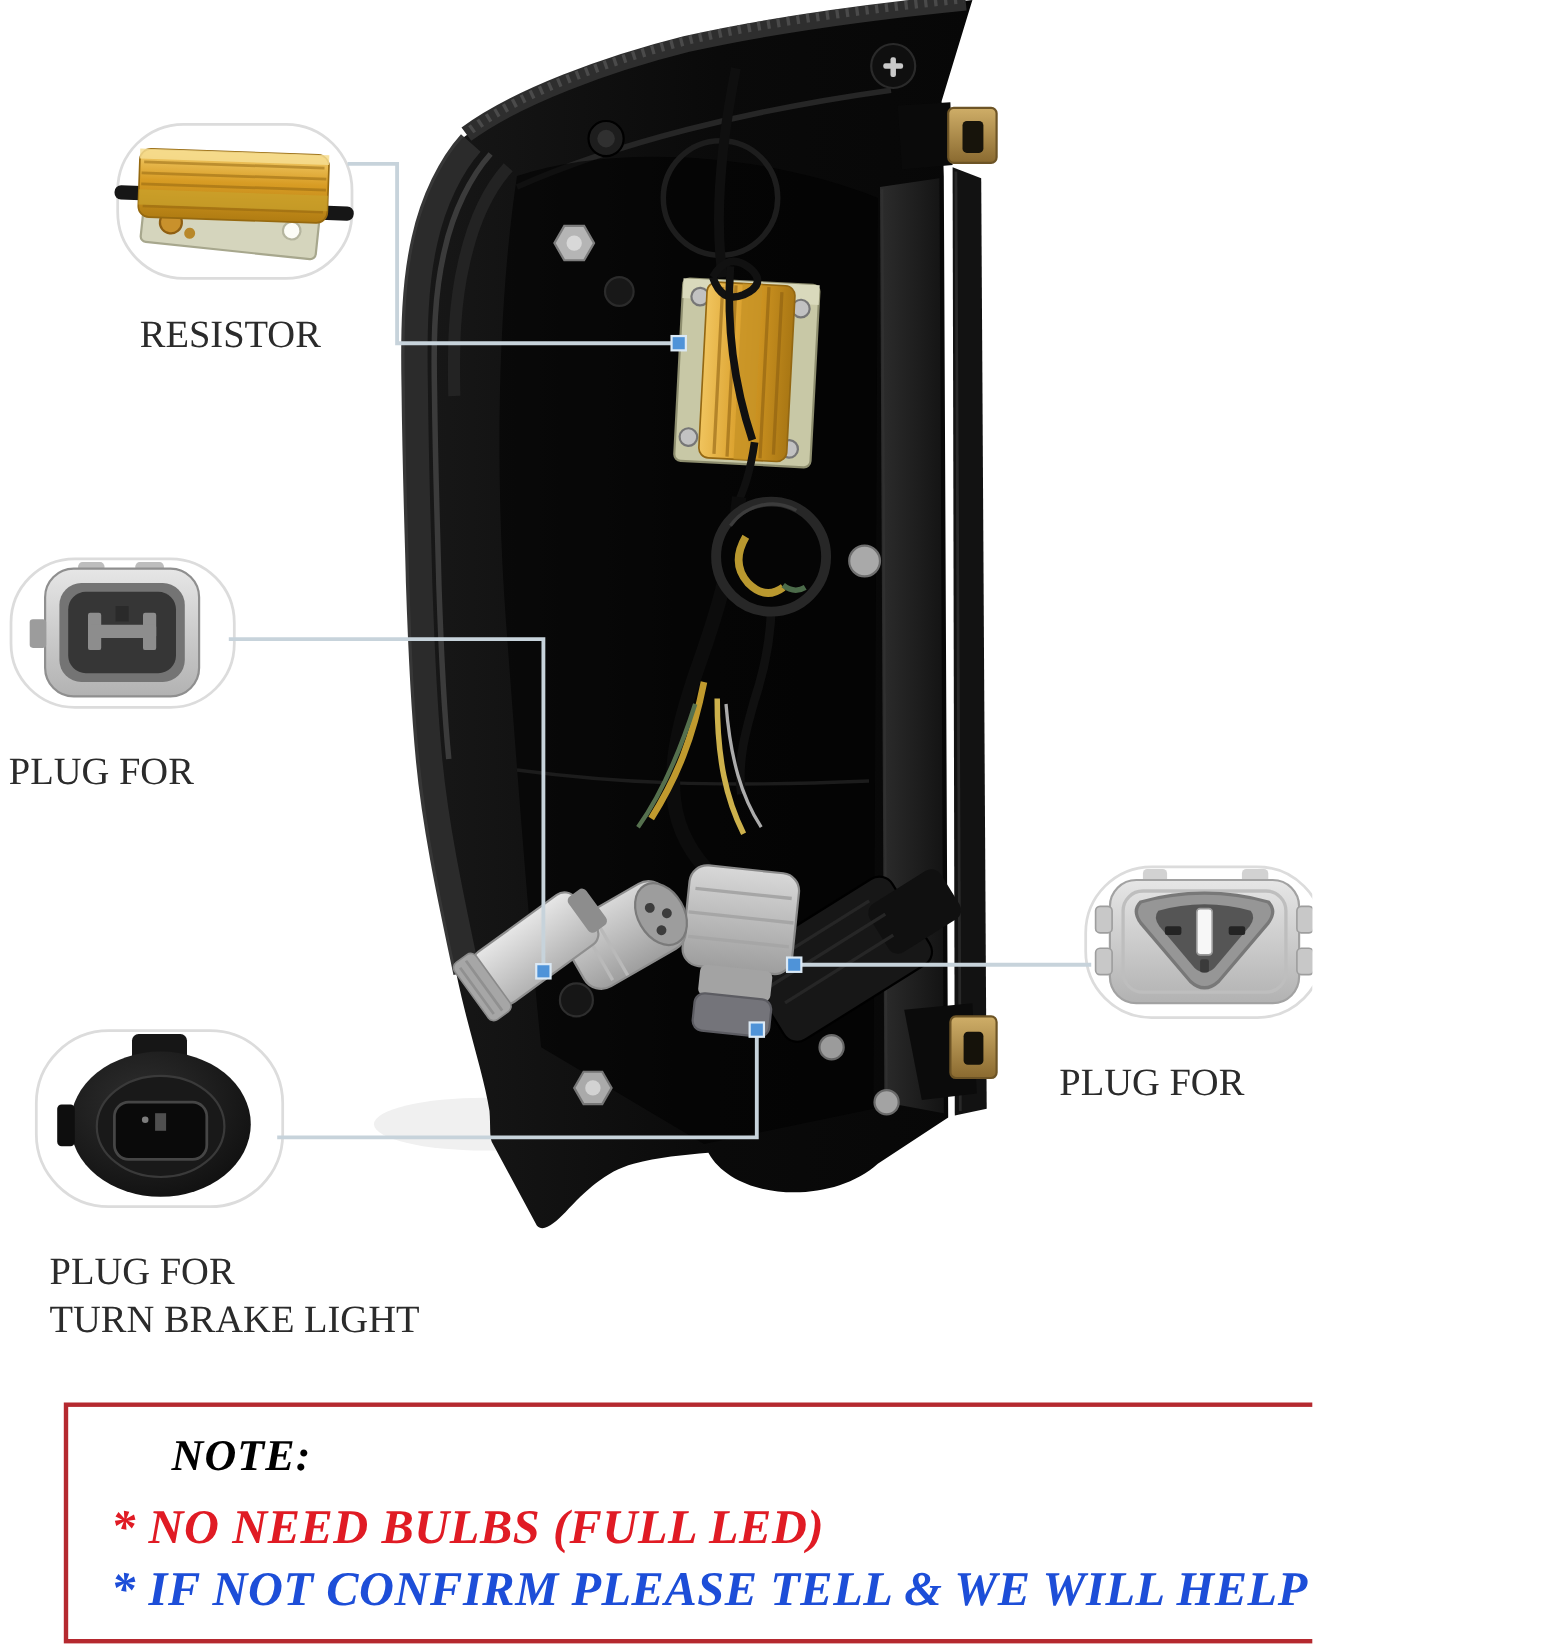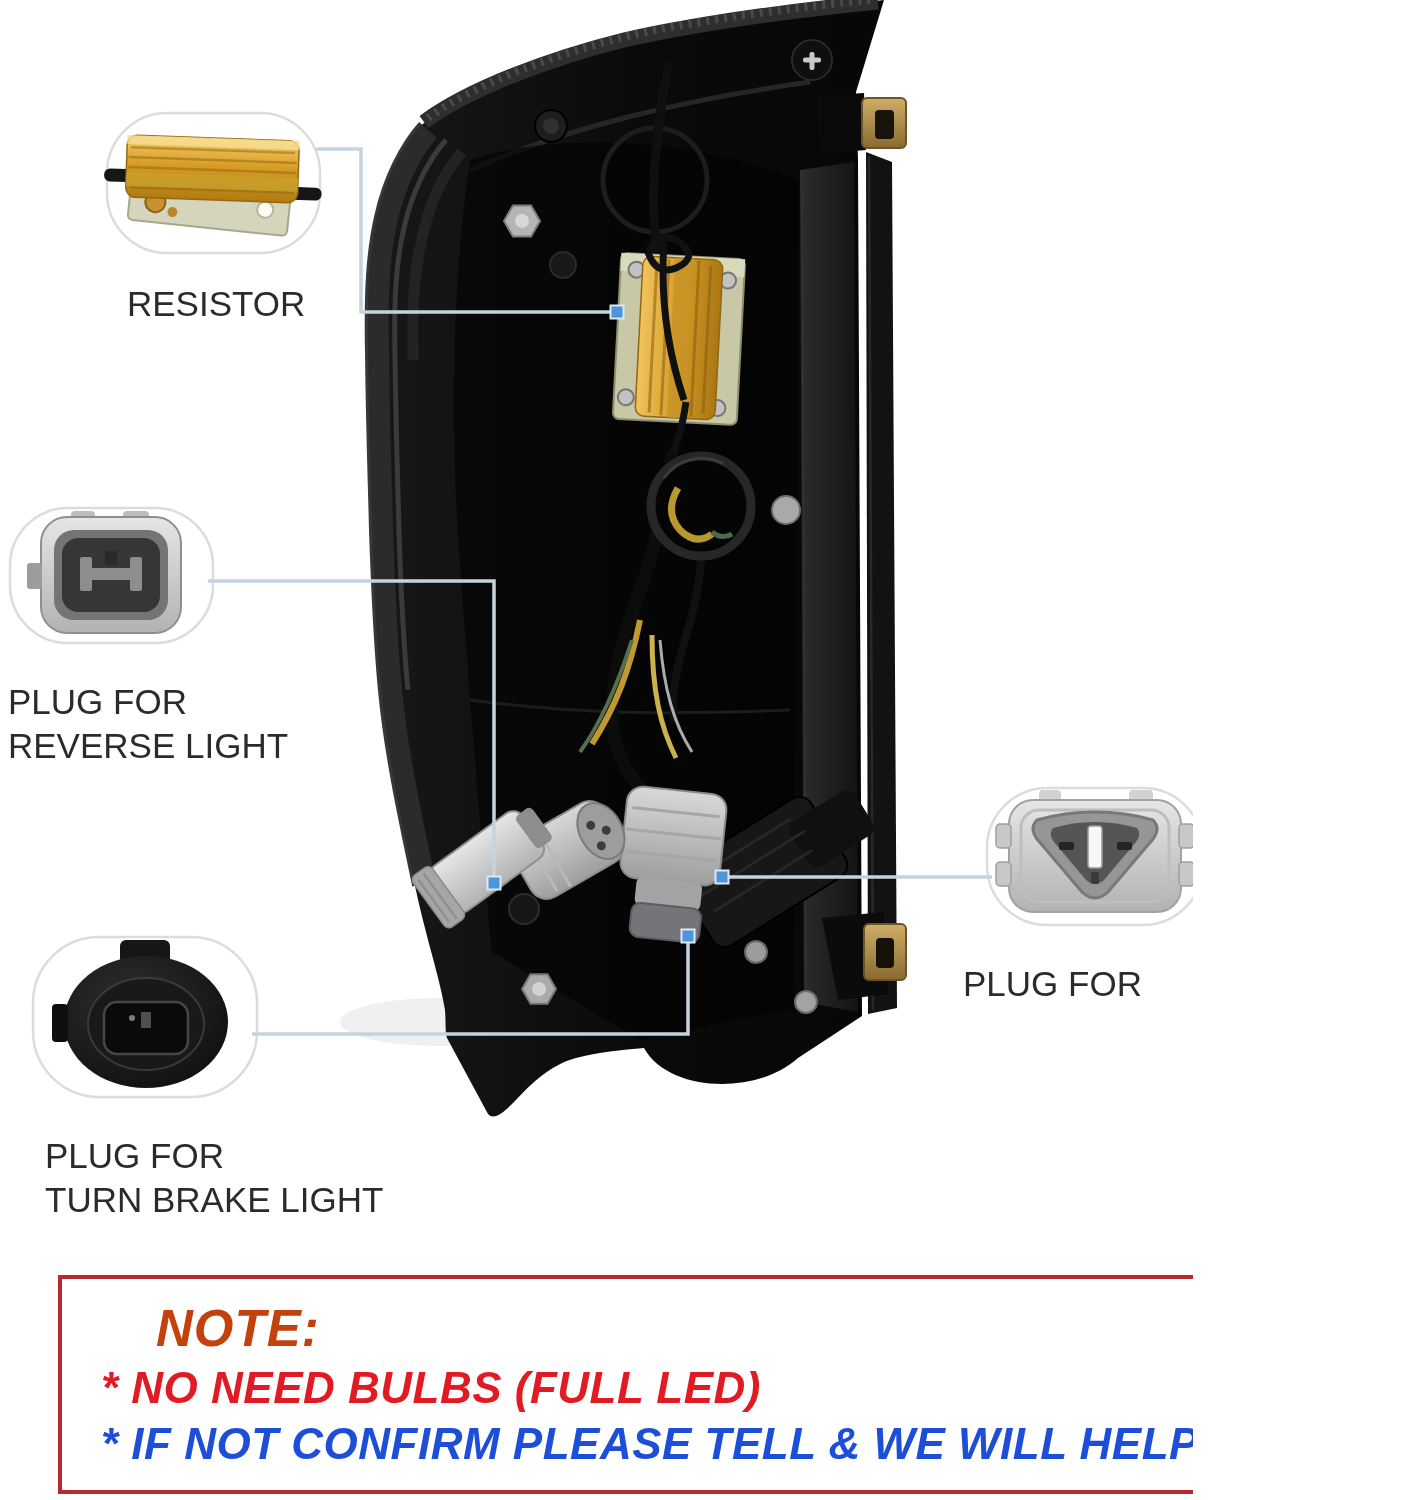--- a/index.html
+++ b/index.html
@@ -1,32 +1,32 @@
 <!DOCTYPE html>
 <html><head>
 <meta charset="utf-8">
 <style>
   html,body{margin:0;padding:0;background:#fff;}
   .canvas{
     position:relative;width:1193px;height:1500px;background:#ffffff;
-    overflow:hidden;font-family:Liberation Sans, sans-serif;
+    overflow:hidden;font-family:Liberation Serif, serif;
   }
   svg.art{position:absolute;left:0;top:0;}
   .callout-label{
     position:absolute;font-size:35px;line-height:44px;color:#2b2b2b;
     white-space:nowrap;letter-spacing:0px;
   }
   .lbl-line{display:block;}
   .note-box{
     position:absolute;left:58px;top:1275px;width:1247px;height:219px;
     border:4px solid #b5292f;box-sizing:border-box;background:#fff;
   }
   .note-title{
-    position:absolute;left:94px;top:20px;font-size:51px;font-weight:bold;
-    font-style:italic;color:#c2410c;letter-spacing:1px;white-space:nowrap;
+    position:absolute;left:94px;top:20px;font-size:40px;font-weight:bold;
+    font-style:italic;color:#000000;letter-spacing:1px;white-space:nowrap;
   }
   .note-line{
     position:absolute;font-size:44px;font-weight:bold;font-style:italic;
     letter-spacing:0.5px;white-space:nowrap;margin-left:16px;
   }
   .note-red{color:#e01b24;}
   .note-blue{color:#1d4ed8;}
   #note-b1{left:23px;top:84px;}
   #note-b2{left:23px;top:140px;}
 </style>
@@ -275,21 +275,20 @@
       <rect x="715.5" y="870.5" width="13" height="13"></rect>
     </g>
   </svg>
 
   <div class="callout-label" style="left:127px;top:282px;">
     <span class="lbl-line">RESISTOR</span>
   </div>
 
   <div class="callout-label" style="left:8px;top:680px;">
     <span class="lbl-line">PLUG FOR</span>
-    <span class="lbl-line">REVERSE LIGHT</span>
   </div>
 
   <div class="callout-label" style="left:45px;top:1134px;">
     <span class="lbl-line">PLUG FOR</span>
     <span class="lbl-line">TURN BRAKE LIGHT</span>
   </div>
 
   <div class="callout-label" style="left:963px;top:962px;">
     <span class="lbl-line">PLUG FOR</span>
   </div>

